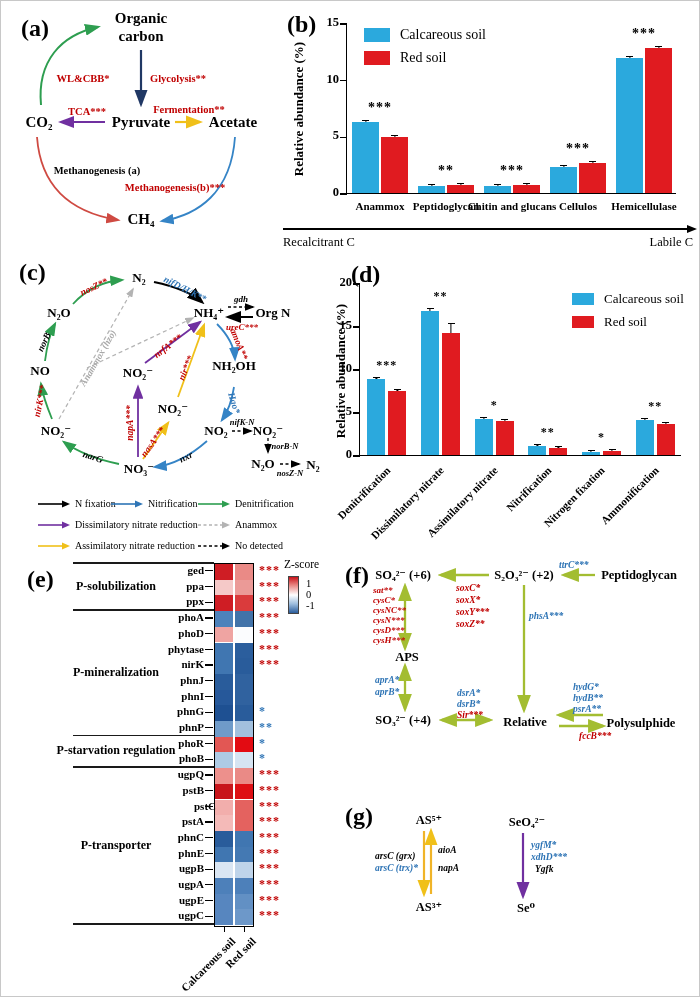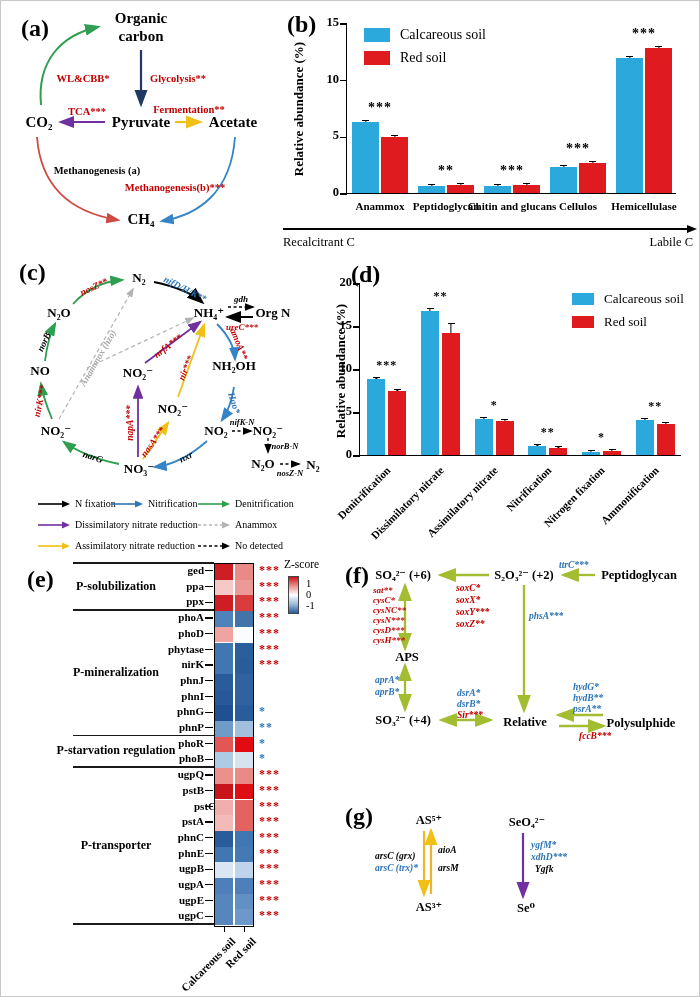--- a/index.html
+++ b/index.html
@@ -529,19 +529,19 @@
       <path d="M100,113 L100,50" stroke="#f0b428" stroke-width="2.2" fill="none" marker-end="url(#mk-gold)"></path>
       <path d="M192,52 L192,115" stroke="#7030a0" stroke-width="2.2" fill="none" marker-end="url(#mk-purple)"></path>
     </svg>
     <span class="ndf" style="left:98px;top:39px">AS⁵⁺</span>
     <span class="ndf" style="left:98px;top:126px">AS³⁺</span>
     <span class="ndf" style="left:196px;top:41px">SeO₄²⁻</span>
     <span class="ndf" style="left:195px;top:127px">Se⁰</span>
     <span class="gl" style="left:44px;top:70px">arsC (grx)</span>
     <span class="gl blue" style="left:44px;top:82px">arsC (trx)*</span>
     <span class="gl" style="left:107px;top:64px">aioA</span>
-    <span class="gl" style="left:107px;top:82px">arsM</span>
+    <span class="gl" style="left:107px;top:82px">napA</span>
     <span class="gl blue" style="left:200px;top:59px">ygfM*</span>
     <span class="gl blue" style="left:200px;top:71px">xdhD***</span>
     <span class="gl" style="left:204px;top:83px">Ygfk</span>
   </section>
 
 </div>
 
 </body></html>

